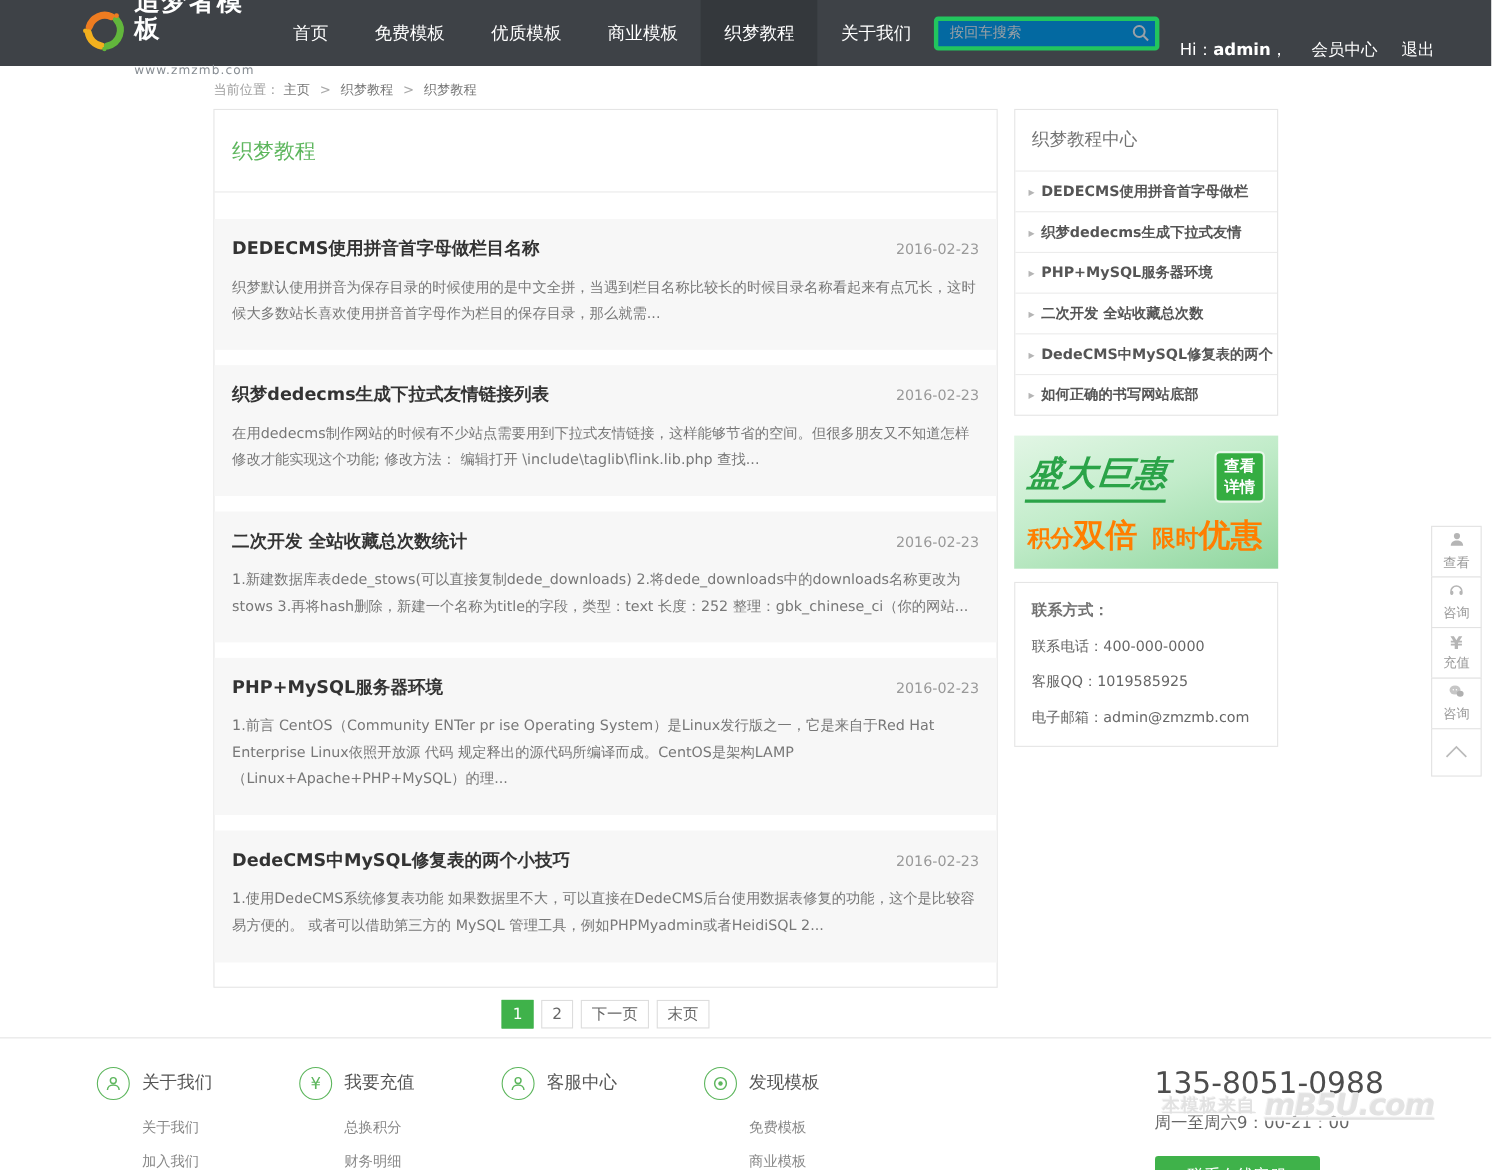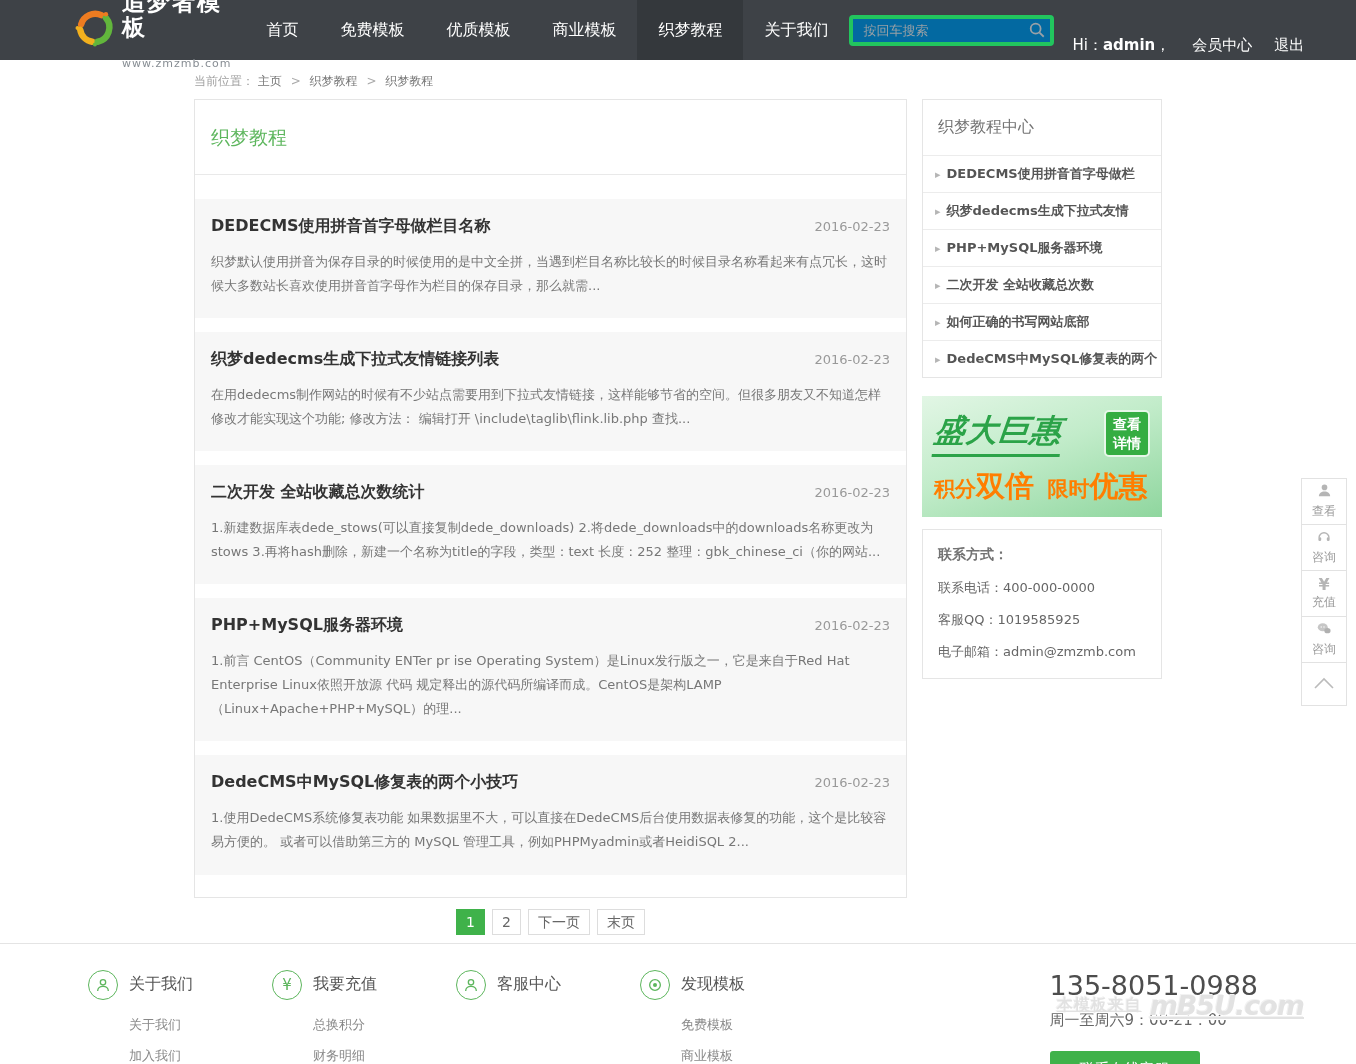--- a/index.html
+++ b/index.html
@@ -218,22 +218,22 @@
     <aside class="aside">
 
       <div class="side-box">
         <div class="side-head">
           <span class="side-title">织梦教程中心</span>
         </div>
         <div class="side-item"><span class="arr">▸</span><span>DEDECMS使用拼音首字母做栏</span></div>
         <div class="side-item"><span class="arr">▸</span><span>织梦dedecms生成下拉式友情</span></div>
         <div class="side-item"><span class="arr">▸</span><span>PHP+MySQL服务器环境</span></div>
         <div class="side-item"><span class="arr">▸</span><span>二次开发 全站收藏总次数</span></div>
+        <div class="side-item"><span class="arr">▸</span><span>DedeCMS中MySQL修复表的两个</span></div>
         <div class="side-item"><span class="arr">▸</span><span>如何正确的书写网站底部</span></div>
-        <div class="side-item"><span class="arr">▸</span><span>DedeCMS中MySQL修复表的两个</span></div>
       </div>
 
       <div class="banner">
         <div class="banner-row1">
           <span class="banner-headline">盛大巨惠</span>
           <span class="banner-btn">
             <div>查看</div>
             <div>详情</div>
           </span>
         </div>

